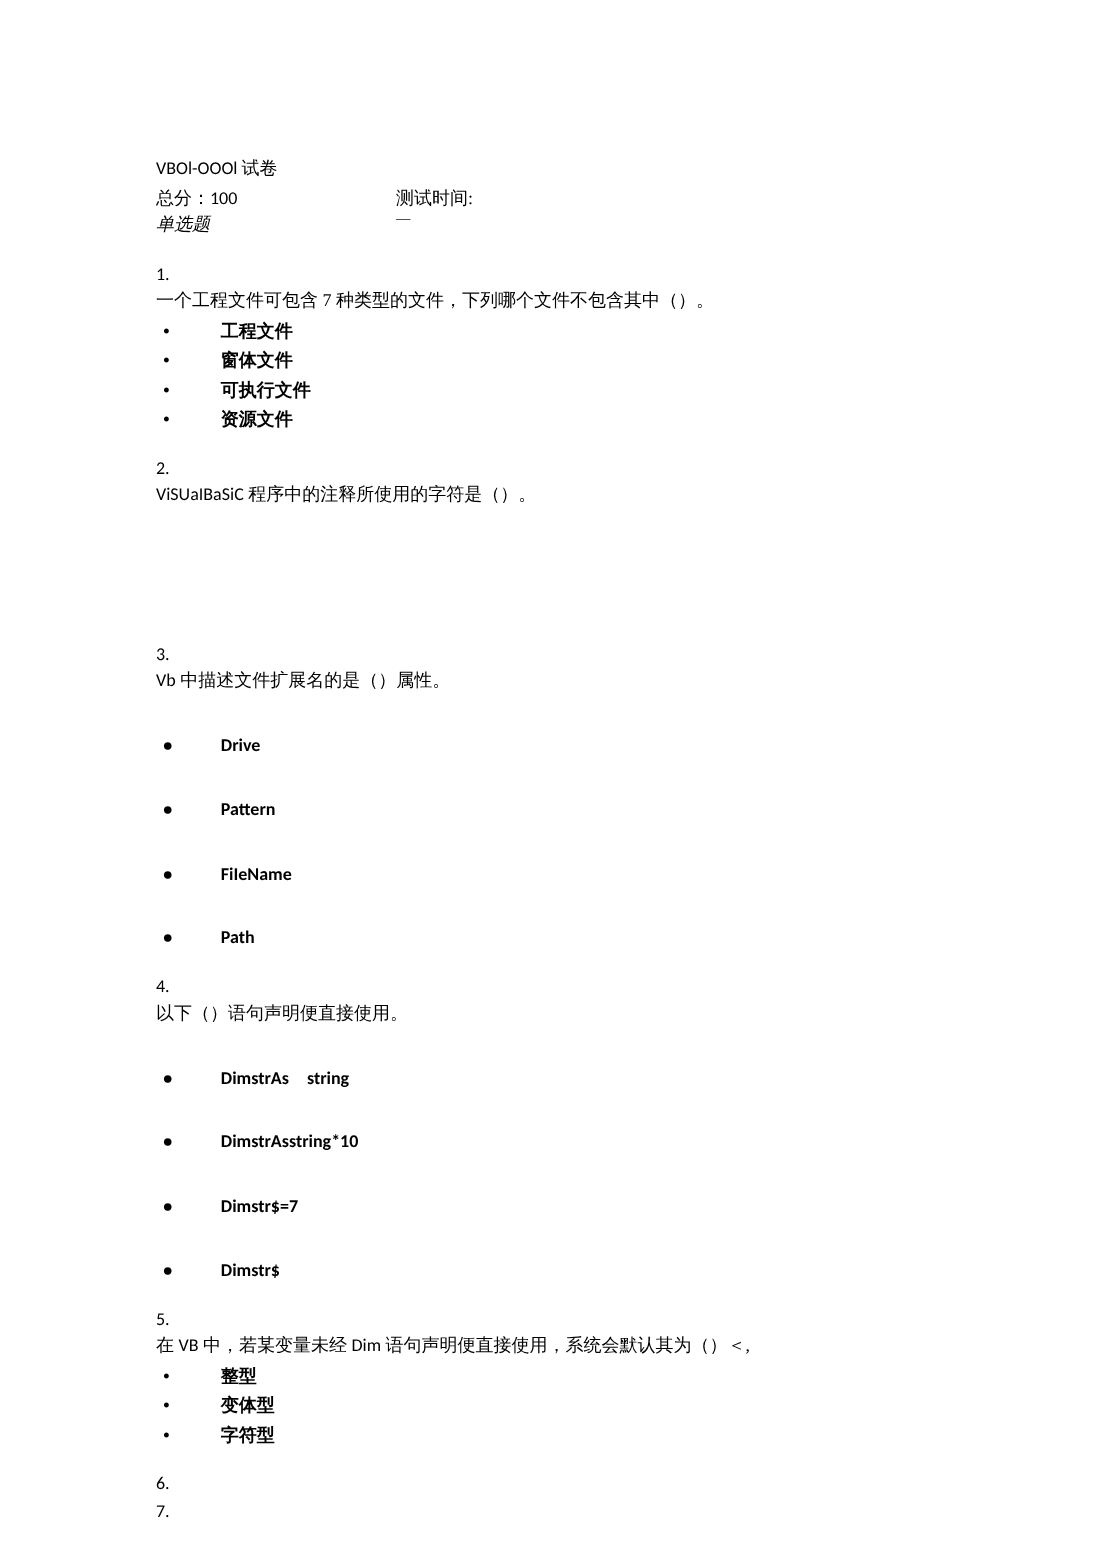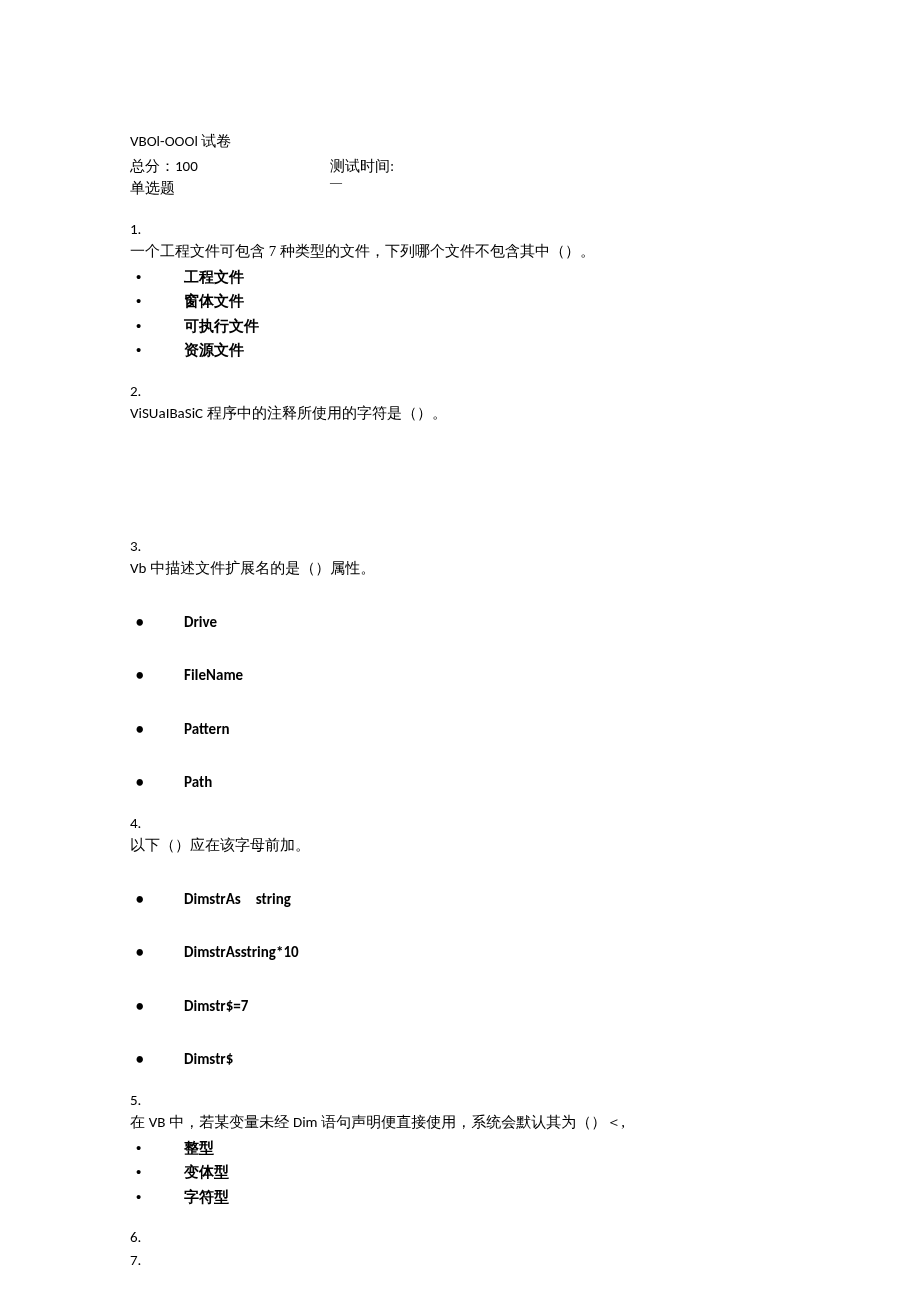--- a/index.html
+++ b/index.html
@@ -32,20 +32,21 @@
     text-align: center;
   }
   .meta-dash {
     position: absolute;
     top: 18px;
     left: 0;
     font-size: 12px;
   }
   .section-label {
     margin: 0 0 18px 0;
+    font-style: italic;
   }
   .qnum {
     font-family: Calibri, Arial, sans-serif;
     margin: 0;
   }
   .qtext {
     margin: 0 0 3px 0;
   }
   .qtext .latin {
     font-family: Calibri, Arial, sans-serif;
@@ -117,29 +118,29 @@
     </p>
   </div>
 
   <div class="block">
     <p class="qnum">3.</p>
     <p class="qtext">
       <span class="latin">Vb</span><span> 中描述文件扩展名的是（）属性。</span>
     </p>
     <ul class="options latin">
       <li>Drive</li>
+      <li>Pattern</li>
       <li>FiIeName</li>
-      <li>Pattern</li>
       <li>Path</li>
     </ul>
   </div>
 
   <div class="block">
     <p class="qnum">4.</p>
-    <p class="qtext">以下（）应在该字母前加。</p>
+    <p class="qtext">以下（）语句声明便直接使用。</p>
     <ul class="options latin">
       <li>DimstrAs　string</li>
       <li>DimstrAsstring*10</li>
       <li>Dimstr$=7</li>
       <li>Dimstr$</li>
     </ul>
   </div>
 
   <div class="block">
     <p class="qnum">5.</p>

